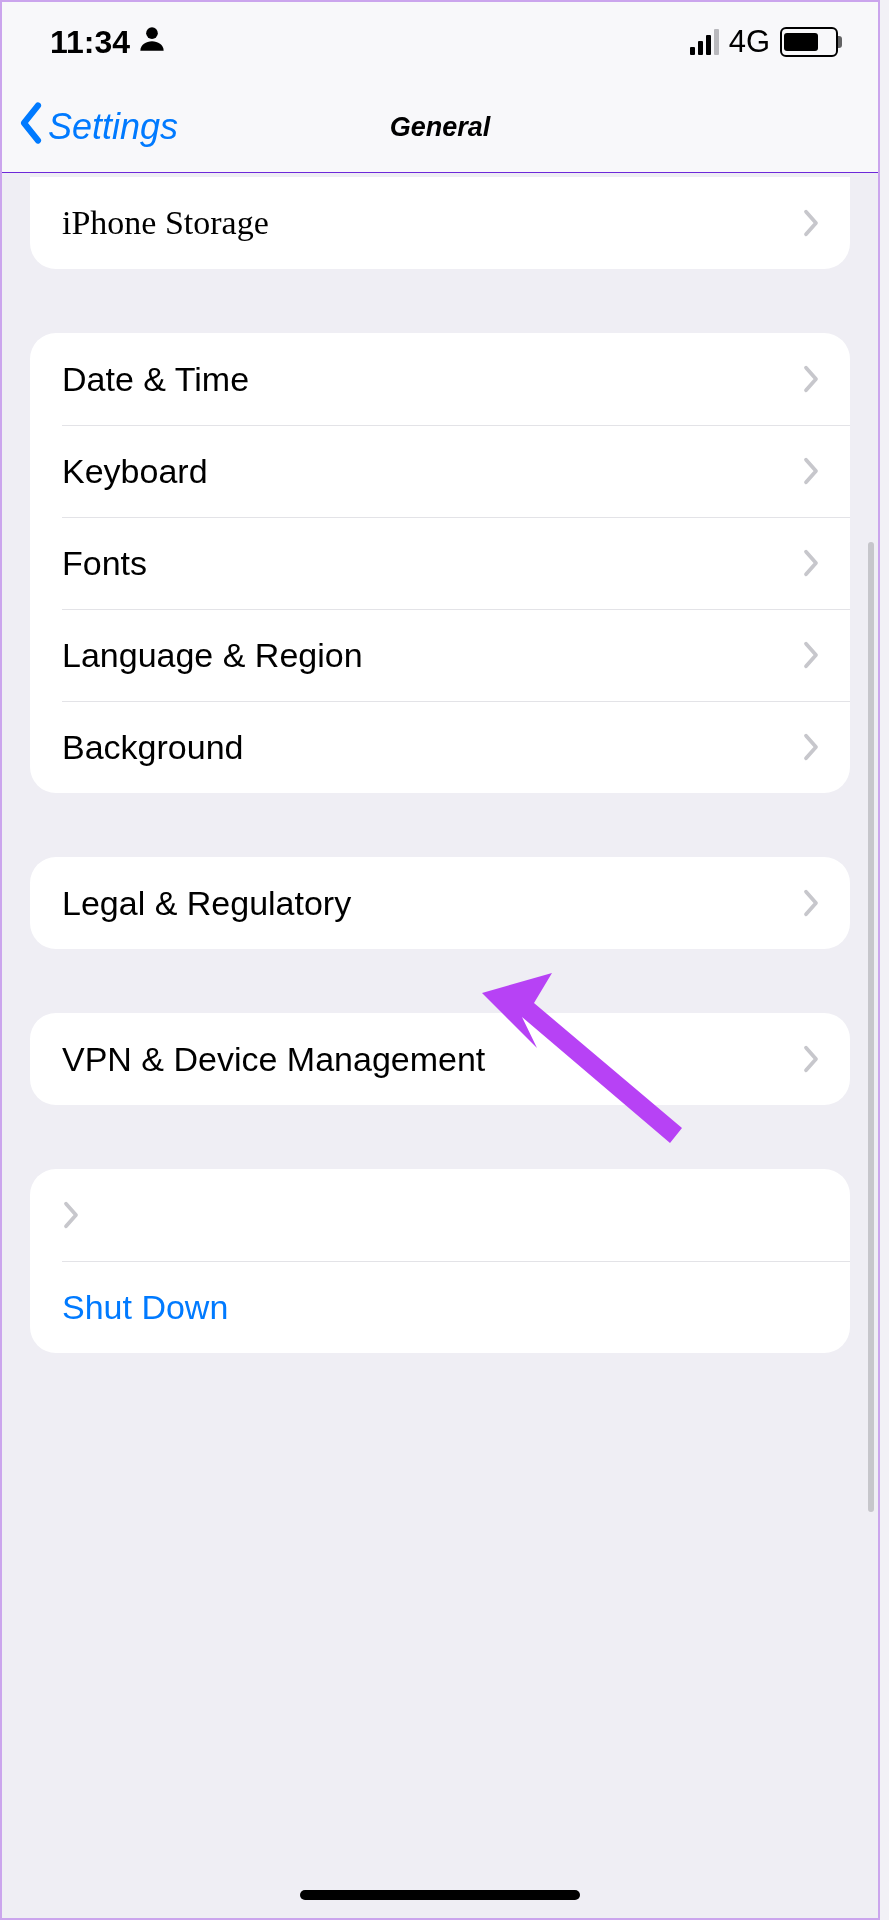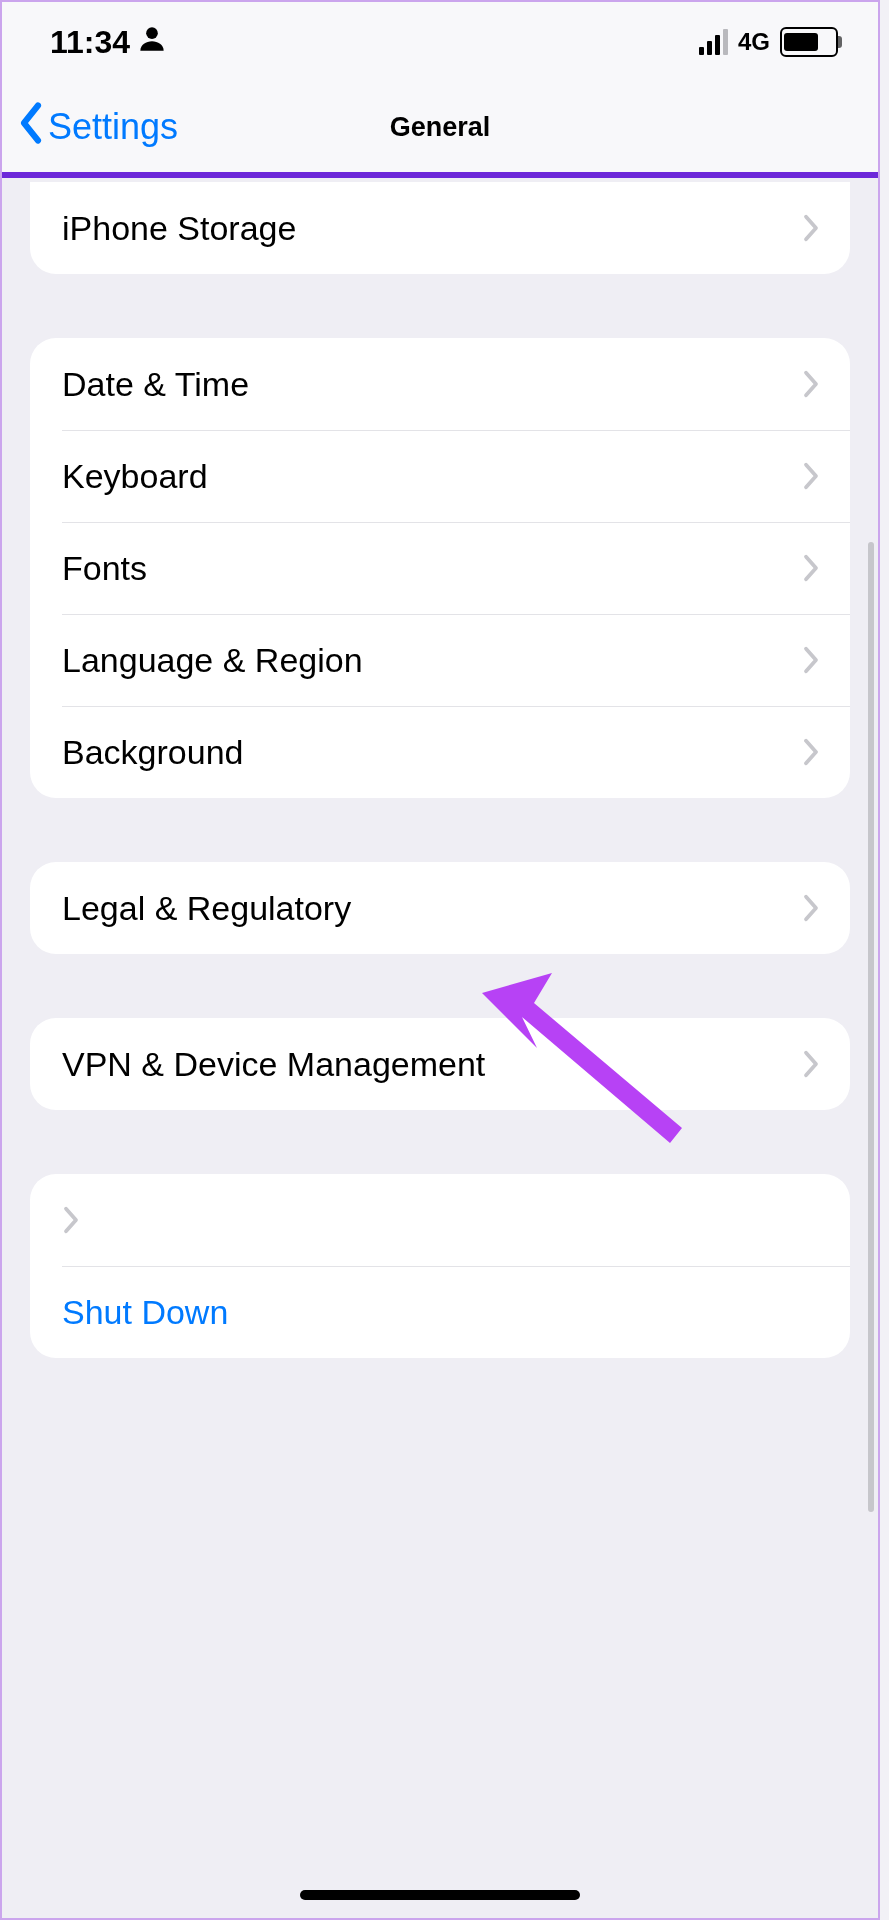--- a/index.html
+++ b/index.html
@@ -44,21 +44,21 @@
     display:flex; align-items:flex-end; gap:3px; height:26px;
   }
   .signal-bars span {
     width:5px; background:#000; display:inline-block; border-radius:1px;
   }
   .signal-bars span:nth-child(1){height:8px;}
   .signal-bars span:nth-child(2){height:14px;}
   .signal-bars span:nth-child(3){height:20px;}
   .signal-bars span:nth-child(4){height:26px; background:#b9b9bd;}
 
-  .network-type { font-size:24px; font-weight:700; }
+  .network-type { font-size:31px; font-weight:400; }
 
   .battery {
     position:relative; width:54px; height:26px;
     border:2px solid #000; border-radius:6px;
     display:flex; align-items:center;
   }
   .battery::after{
     content:""; position:absolute; right:-6px; top:7px;
     width:4px; height:12px; background:#000; border-radius:0 3px 3px 0;
     opacity:.6;
@@ -68,21 +68,22 @@
   }
 
   
   .nav-bar {
     height: 90px;
     display:flex;
     align-items:center;
     justify-content:center;
     position:relative;
     background:#f8f8fa;
-    border-bottom:6px solid #6d28d9;
+    border-bottom:1px solid #6d28d9;
+    font-style:italic;
   }
   .nav-back {
     position:absolute; left:14px; top:0; bottom:0;
     display:flex; align-items:center;
     color:#007aff; font-size:36px; gap:2px;
     cursor:pointer;
   }
   .nav-back svg { width:30px; height:42px; }
   .nav-title { font-size:27px; font-weight:600; }
 
@@ -91,21 +92,21 @@
     padding: 0 28px;
   }
 
   
   .group {
     margin-top: 64px;
     background:#fff;
     border-radius:26px;
     overflow:hidden;
   }
-  .group.first { margin-top: 4px; border-top-left-radius:0; border-top-right-radius:0;}
+  .group.first { margin-top: 4px; border-top-left-radius:0; border-top-right-radius:0;font-family:Liberation Serif, serif;}
   .group.first .row:first-child { border-top:none; }
 
   .row {
     display:flex;
     align-items:center;
     justify-content:space-between;
     min-height:92px;
     padding: 0 30px 0 32px;
     font-size:34px;
     font-weight:400;

